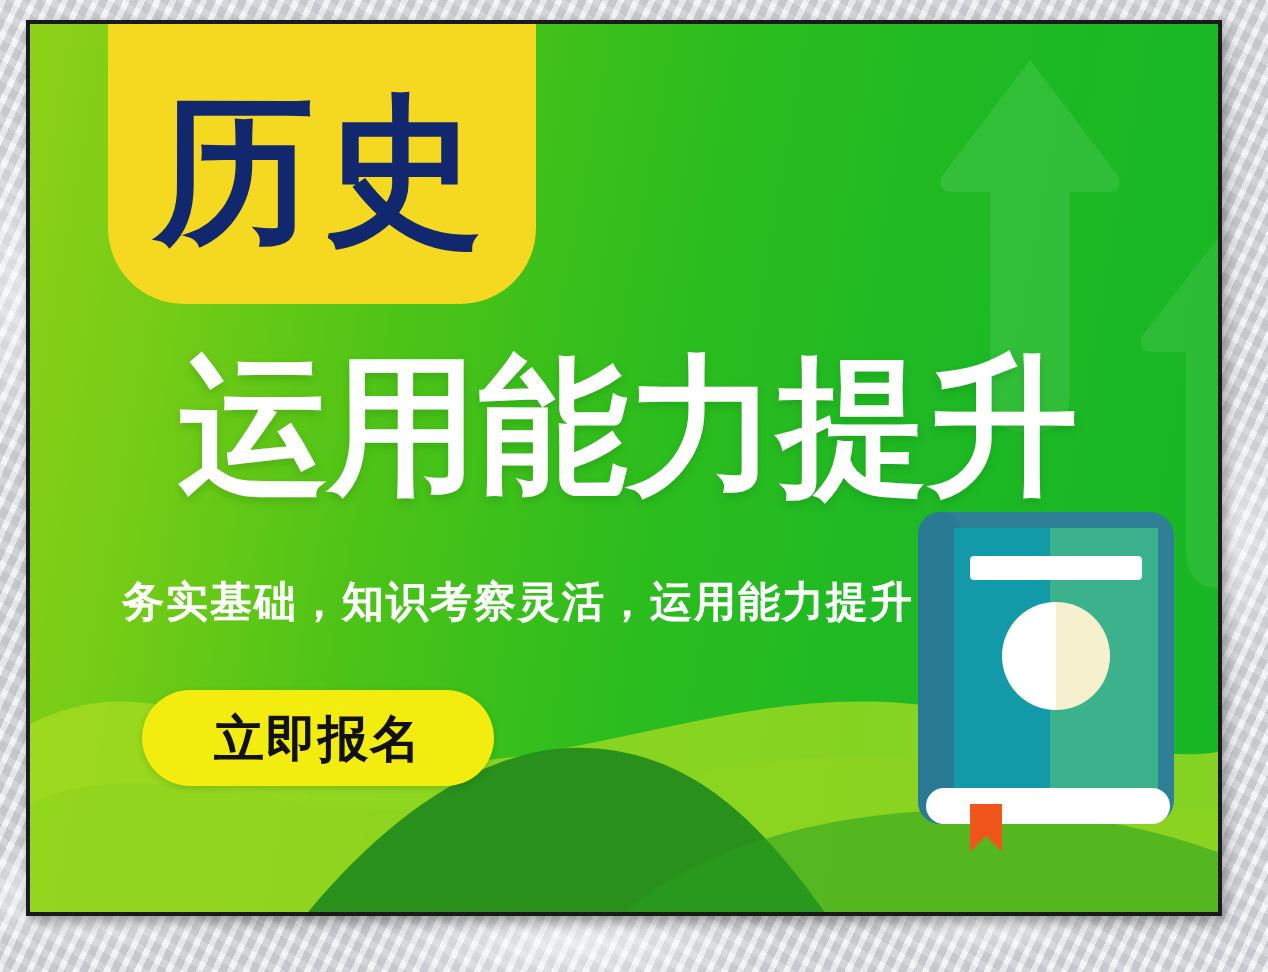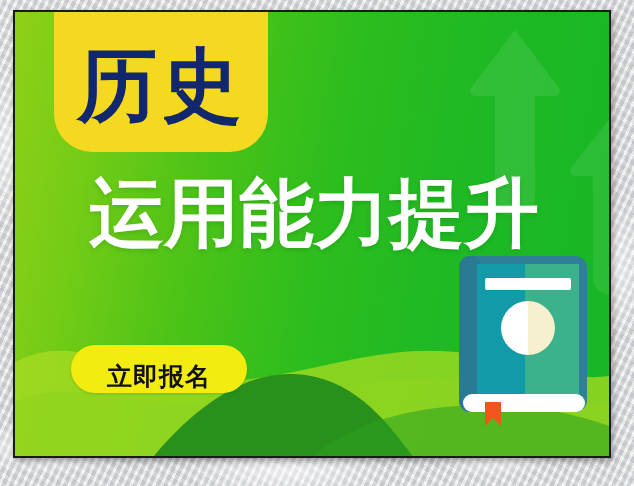--- a/index.html
+++ b/index.html
@@ -132,21 +132,21 @@
   
   #cta-button {
     position: absolute;
     left: 56px;
     top: 333px;
     width: 176px;
     height: 48px;
     background: #f2ed0e;
     border-radius: 24px;
     display: flex;
-    align-items: flex-end;
+    align-items: center;
     justify-content: center;
     cursor: pointer;
     box-shadow: 0 1px 3px rgba(0,60,0,.18);
   }
   #cta-button-label {
     color: #111111;
     font-size: 25px;
     font-weight: bold;
     letter-spacing: 1px;
     white-space: nowrap;
@@ -192,20 +192,21 @@
           <path d="M300,140 C340,104 420,84 500,90 C552,94 580,104 598,110 L598,140 Z" fill="#2aa020" opacity="0.55"></path>
         </svg>
       </div>
 
       <div id="subject-badge">
         <span id="subject-badge-label">历史</span>
       </div>
 
       <div id="main-title">运用能力提升</div>
 
+      <div id="subtitle">务实基础，知识考察灵活，运用能力提升</div>
 
       <div id="cta-button">
         <span id="cta-button-label">立即报名</span>
       </div>
 
       <div id="book-illustration">
         <svg width="136" height="172" viewBox="0 0 136 172" aria-hidden="true">
 
           <rect x="2" y="2" width="128" height="156" rx="12" ry="12" fill="#2f7f96"></rect>
 

